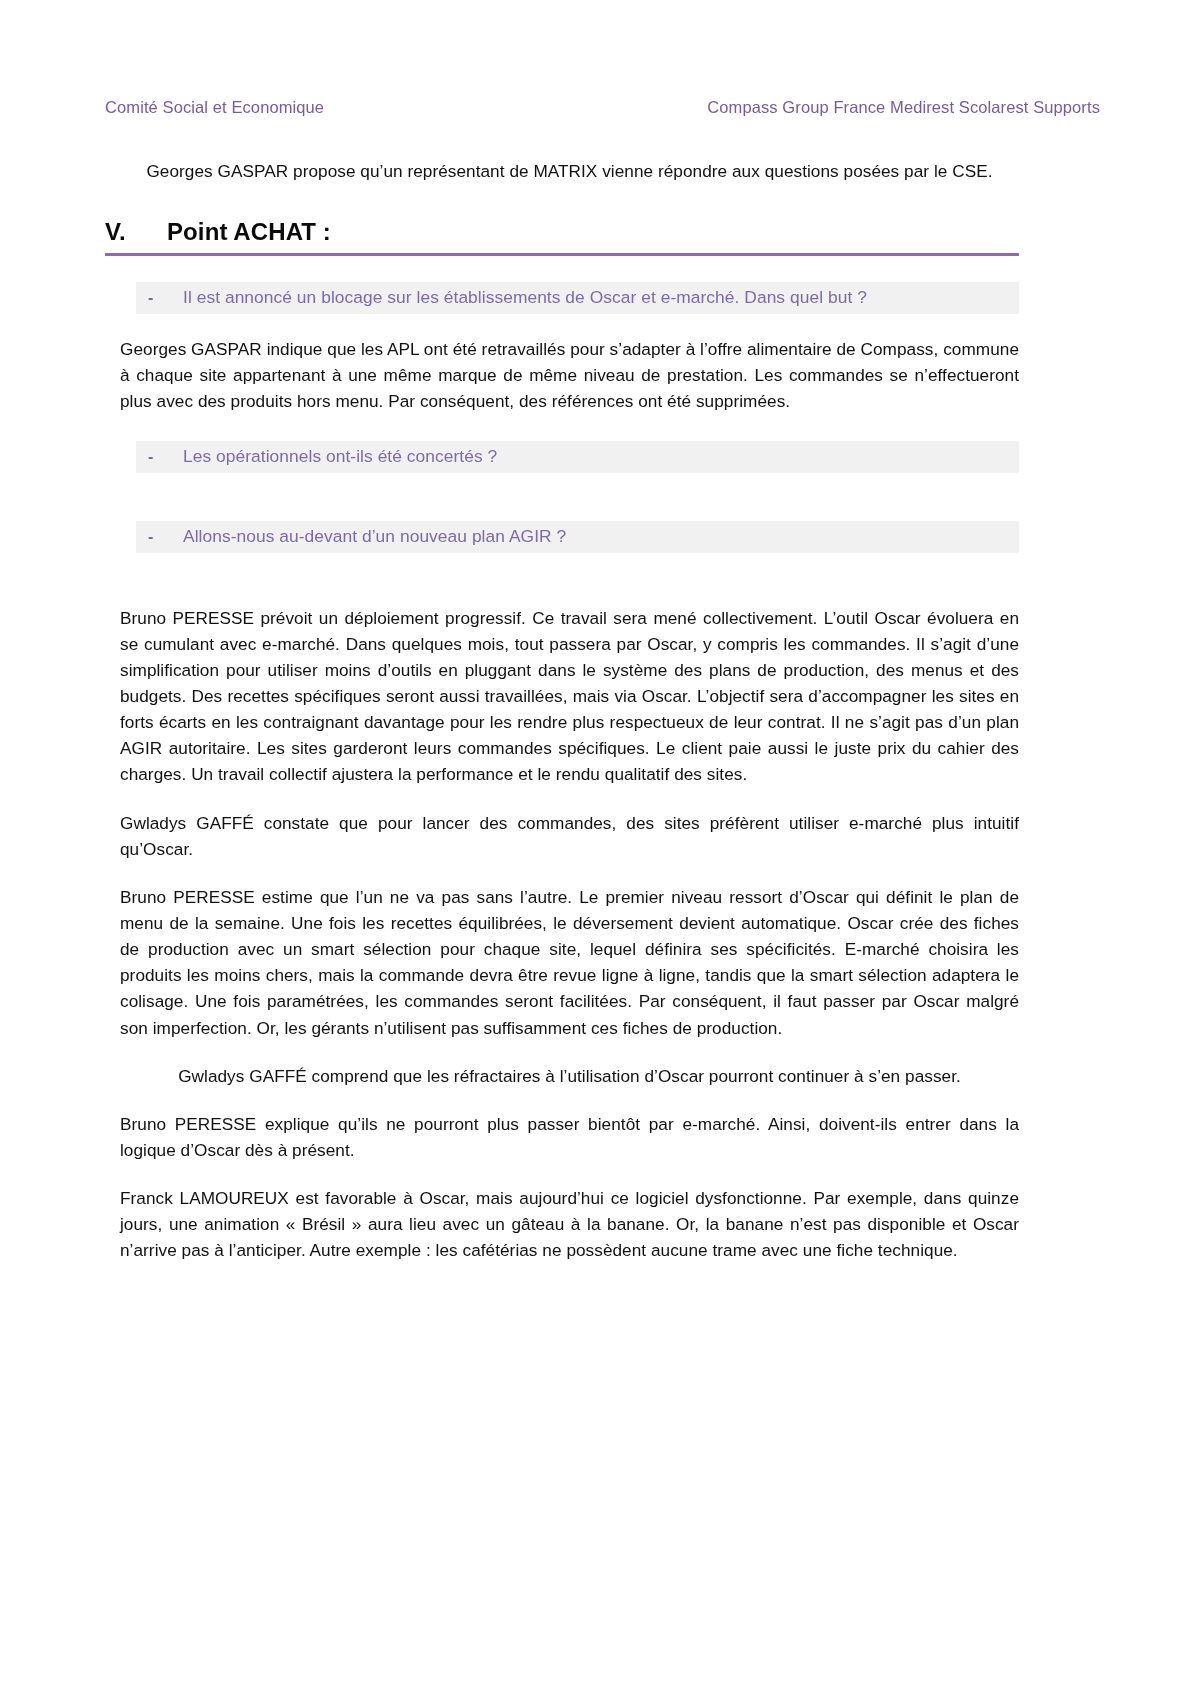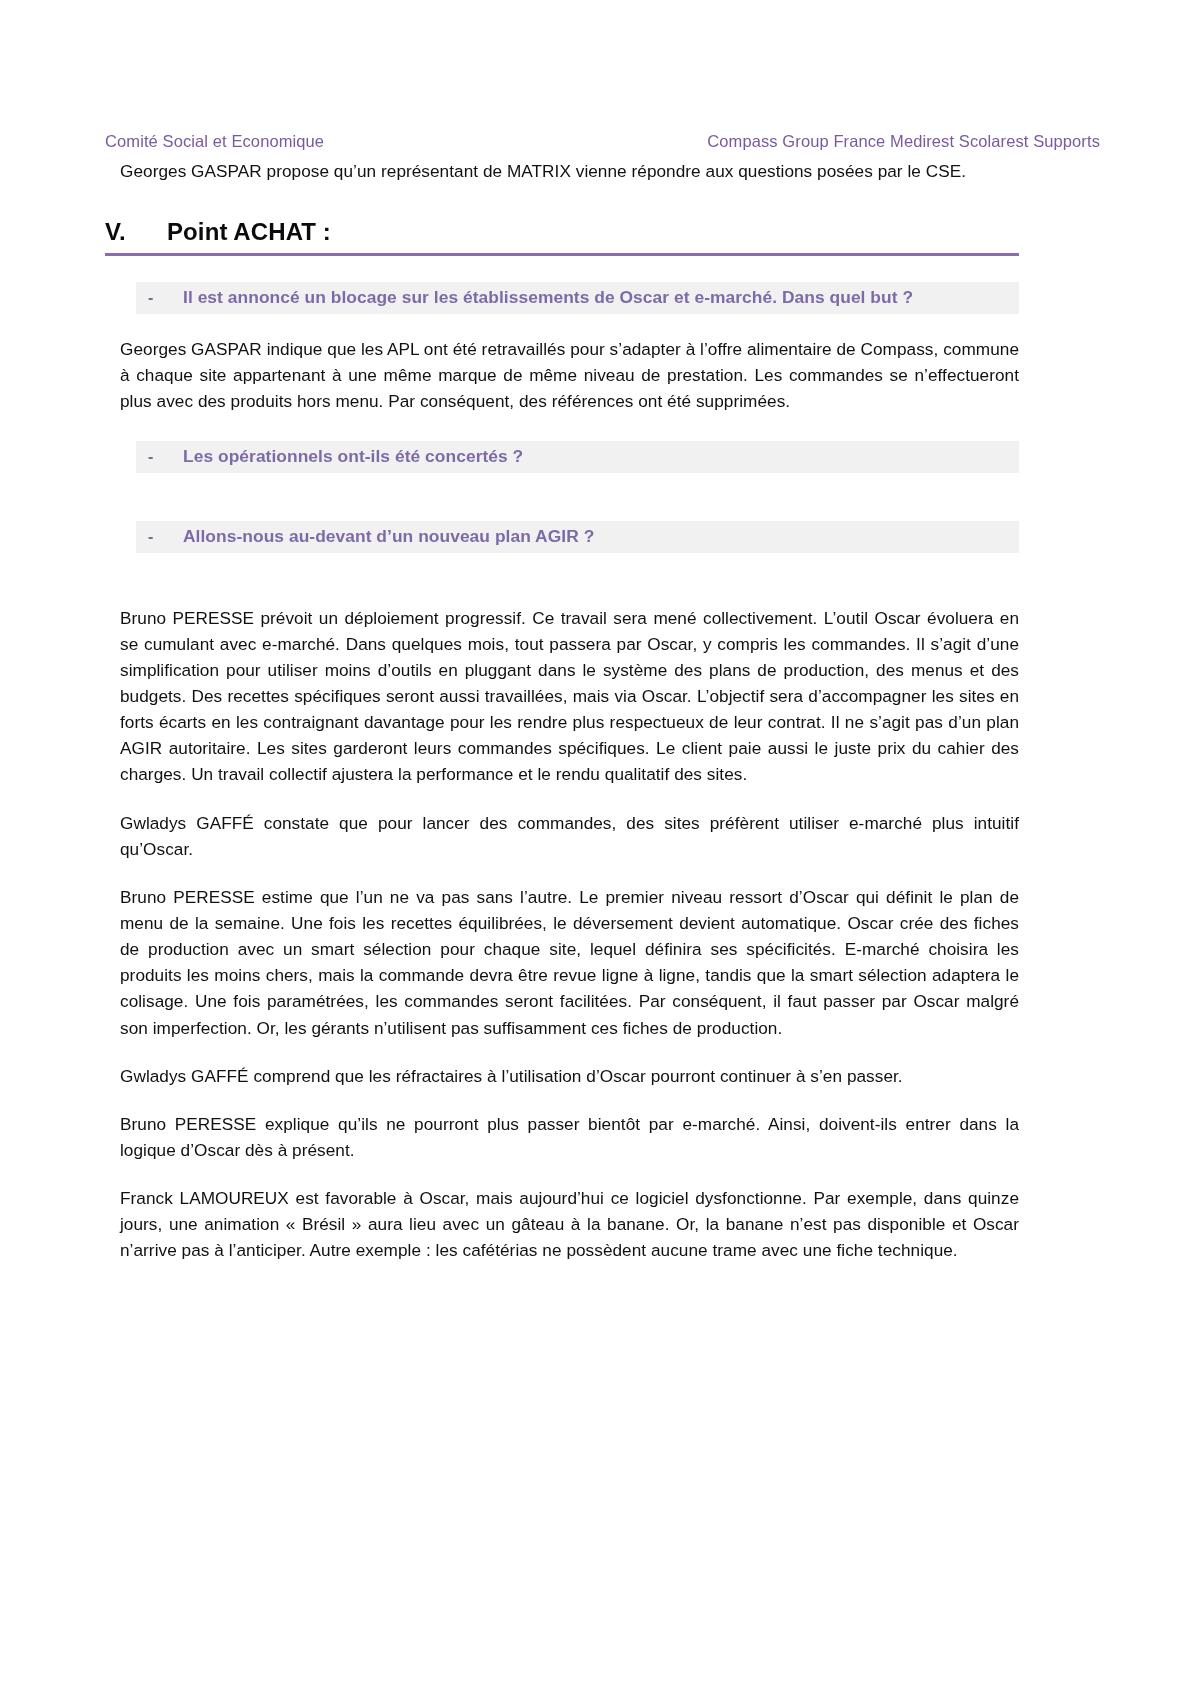--- a/index.html
+++ b/index.html
@@ -26,42 +26,42 @@
     top: 98px;
     left: 105px;
     right: 100px;
     display: flex;
     justify-content: space-between;
     align-items: baseline;
     font-size: 16.5px;
     color: #7a5a9e;
     letter-spacing: 0.1px;
   }
-  .doc-header .hdr-left  { text-align: right; margin-top: 34px; }
+  .doc-header .hdr-left  { text-align: right; }
   .doc-header .hdr-right { text-align: left; }
 
   
   .content {
     position: absolute;
     top: 158px;
     left: 105px;
     width: 914px;
   }
 
   
   p.para {
     margin: 0;
     font-size: 17.2px;
     line-height: 1.52;
     color: #111111;
     text-align: justify;
     text-justify: inter-word;
     letter-spacing: 0.05px;
   }
-  p.para.left-al { text-align: left; }
+  p.para.left-al { text-align: center; }
   .indent { padding-left: 15px; }
   .gap-md  { height: 22px; }
   .gap-lg  { height: 30px; }
 
   
   .section-heading {
     margin-top: 34px;
     display: flex;
     align-items: baseline;
     font-size: 24px;
@@ -95,21 +95,21 @@
     flex: 0 0 47px;
     text-align: left;
     padding-left: 12px;
     color: #7a6a96;
     font-size: 16px;
     font-weight: bold;
     box-sizing: border-box;
   }
   .question-row .qtext {
     font-size: 17.4px;
-    font-weight: bold;
+    font-weight: normal;
     color: #7d6ba8;
     letter-spacing: 0.05px;
   }
 
   
   .doc-footer {
     position: absolute;
     bottom: 72px;
     left: 105px;
     right: 100px;

